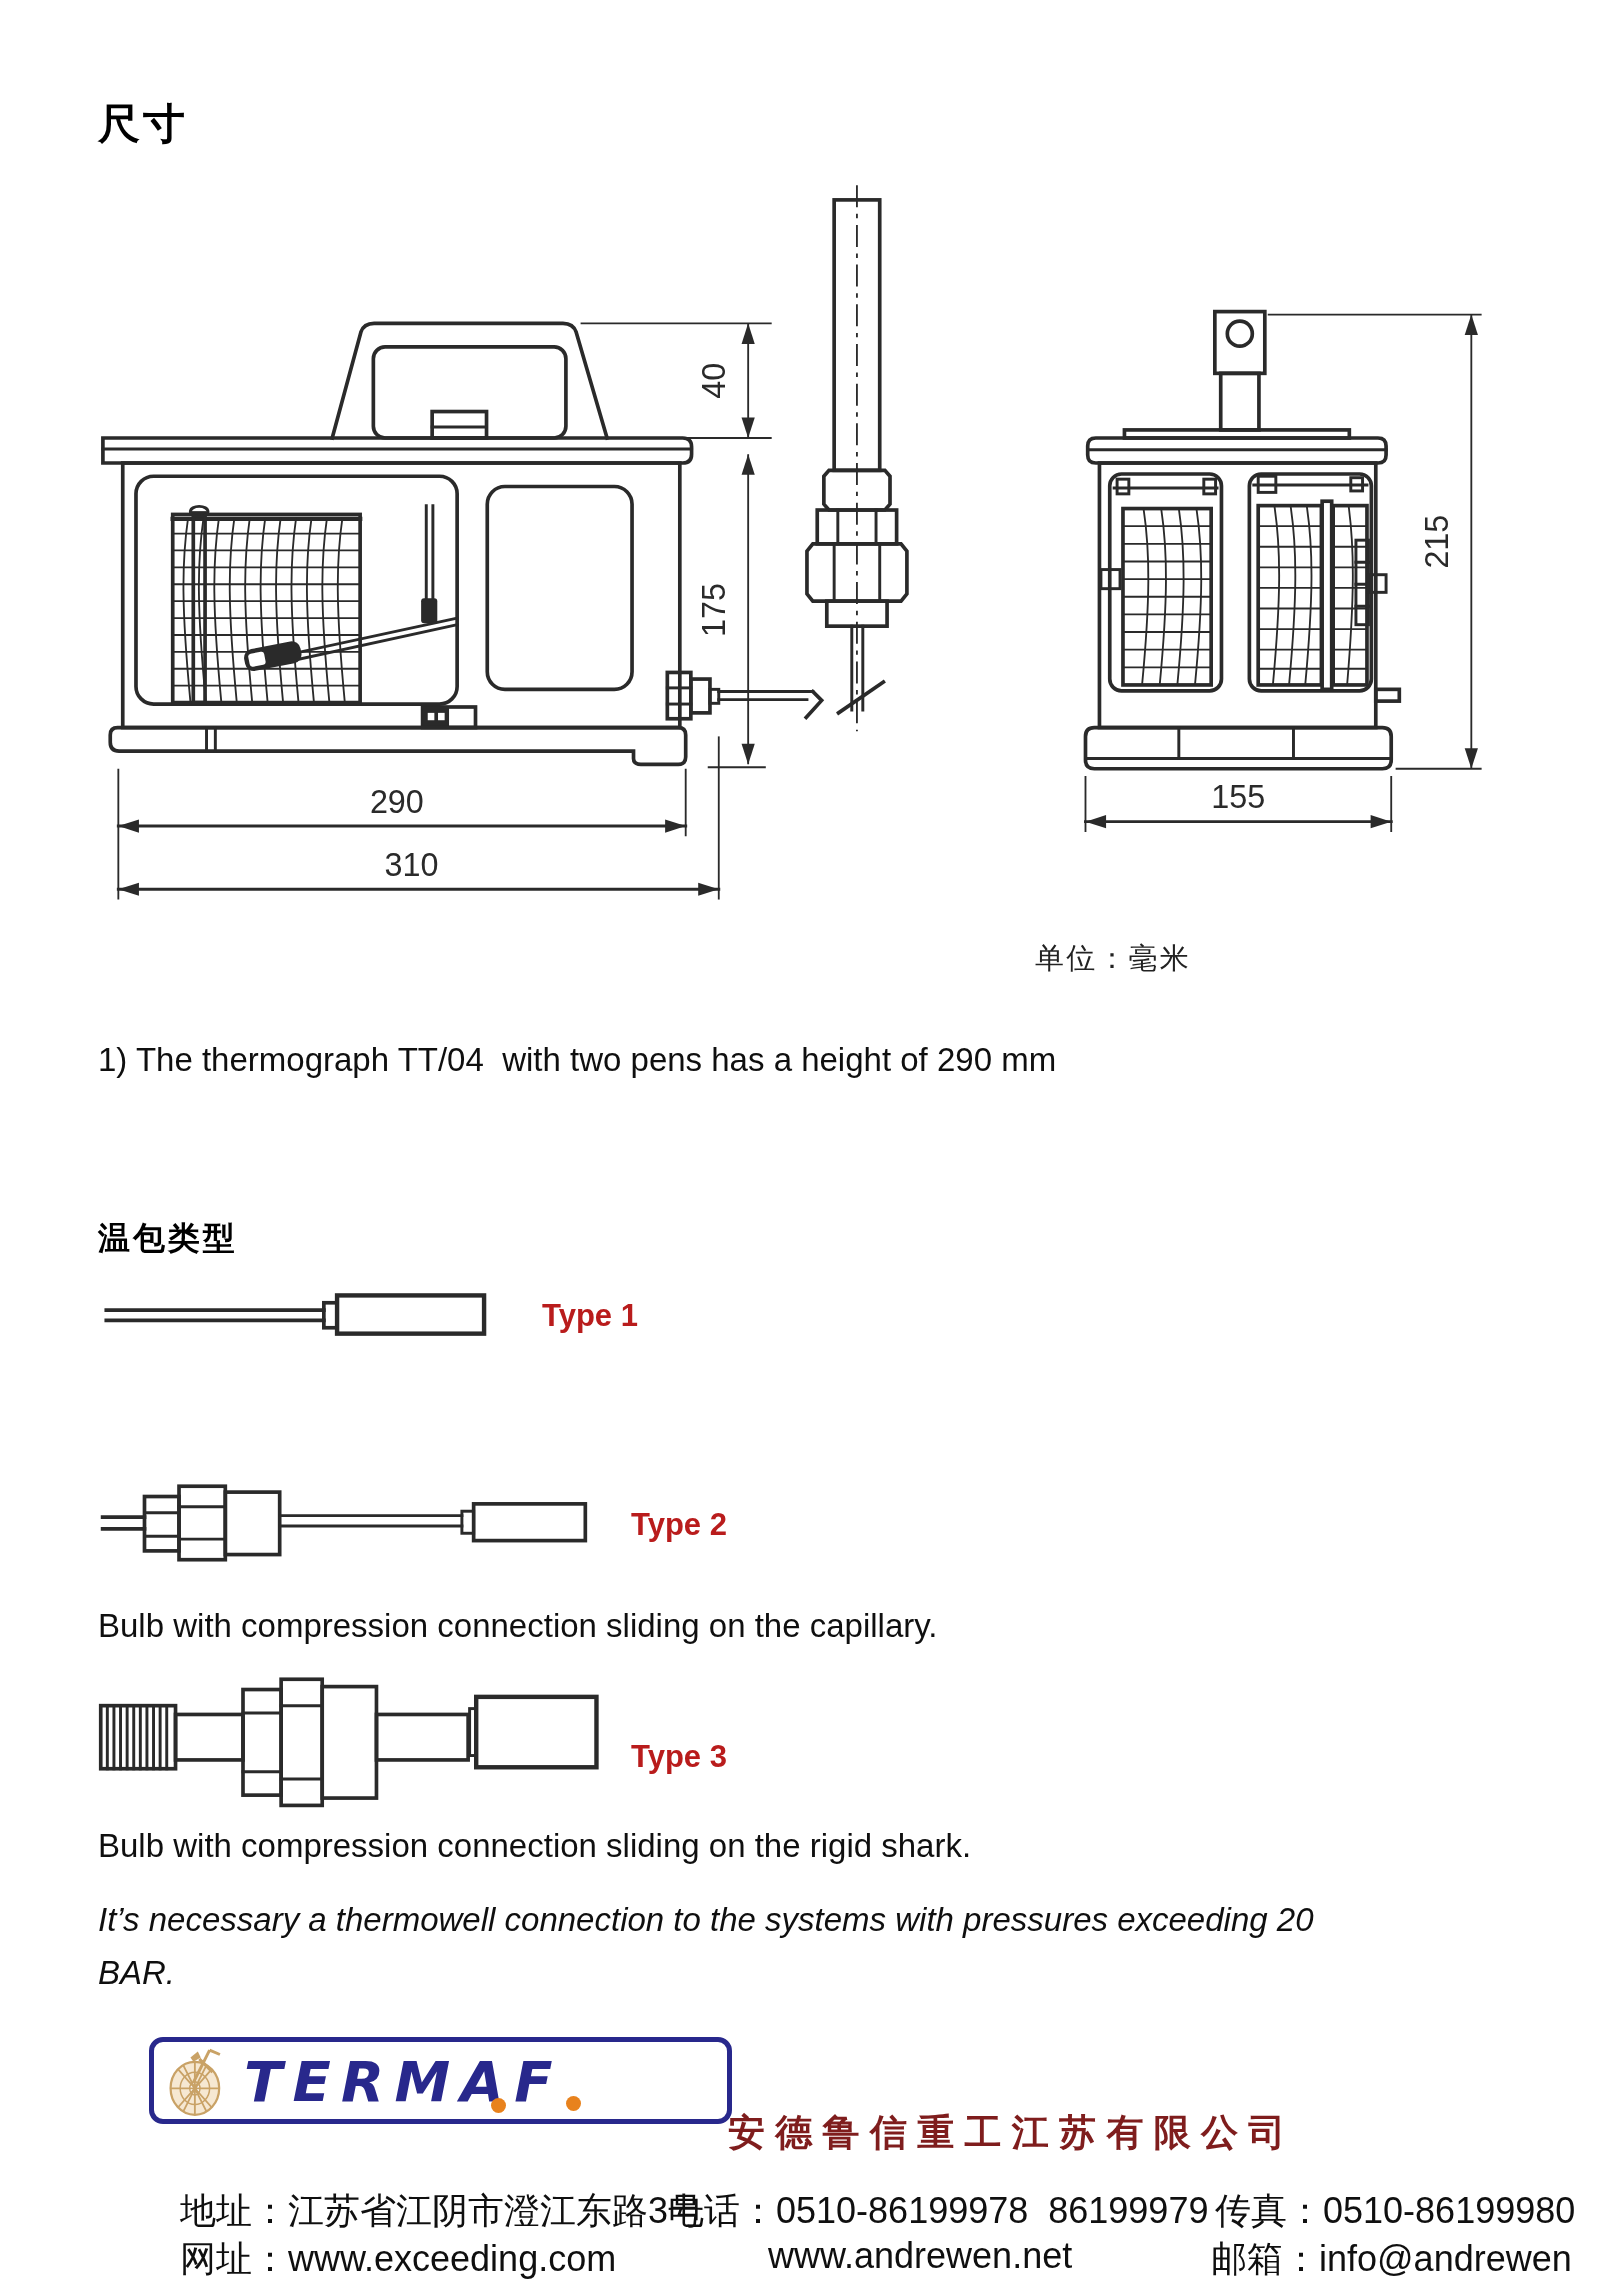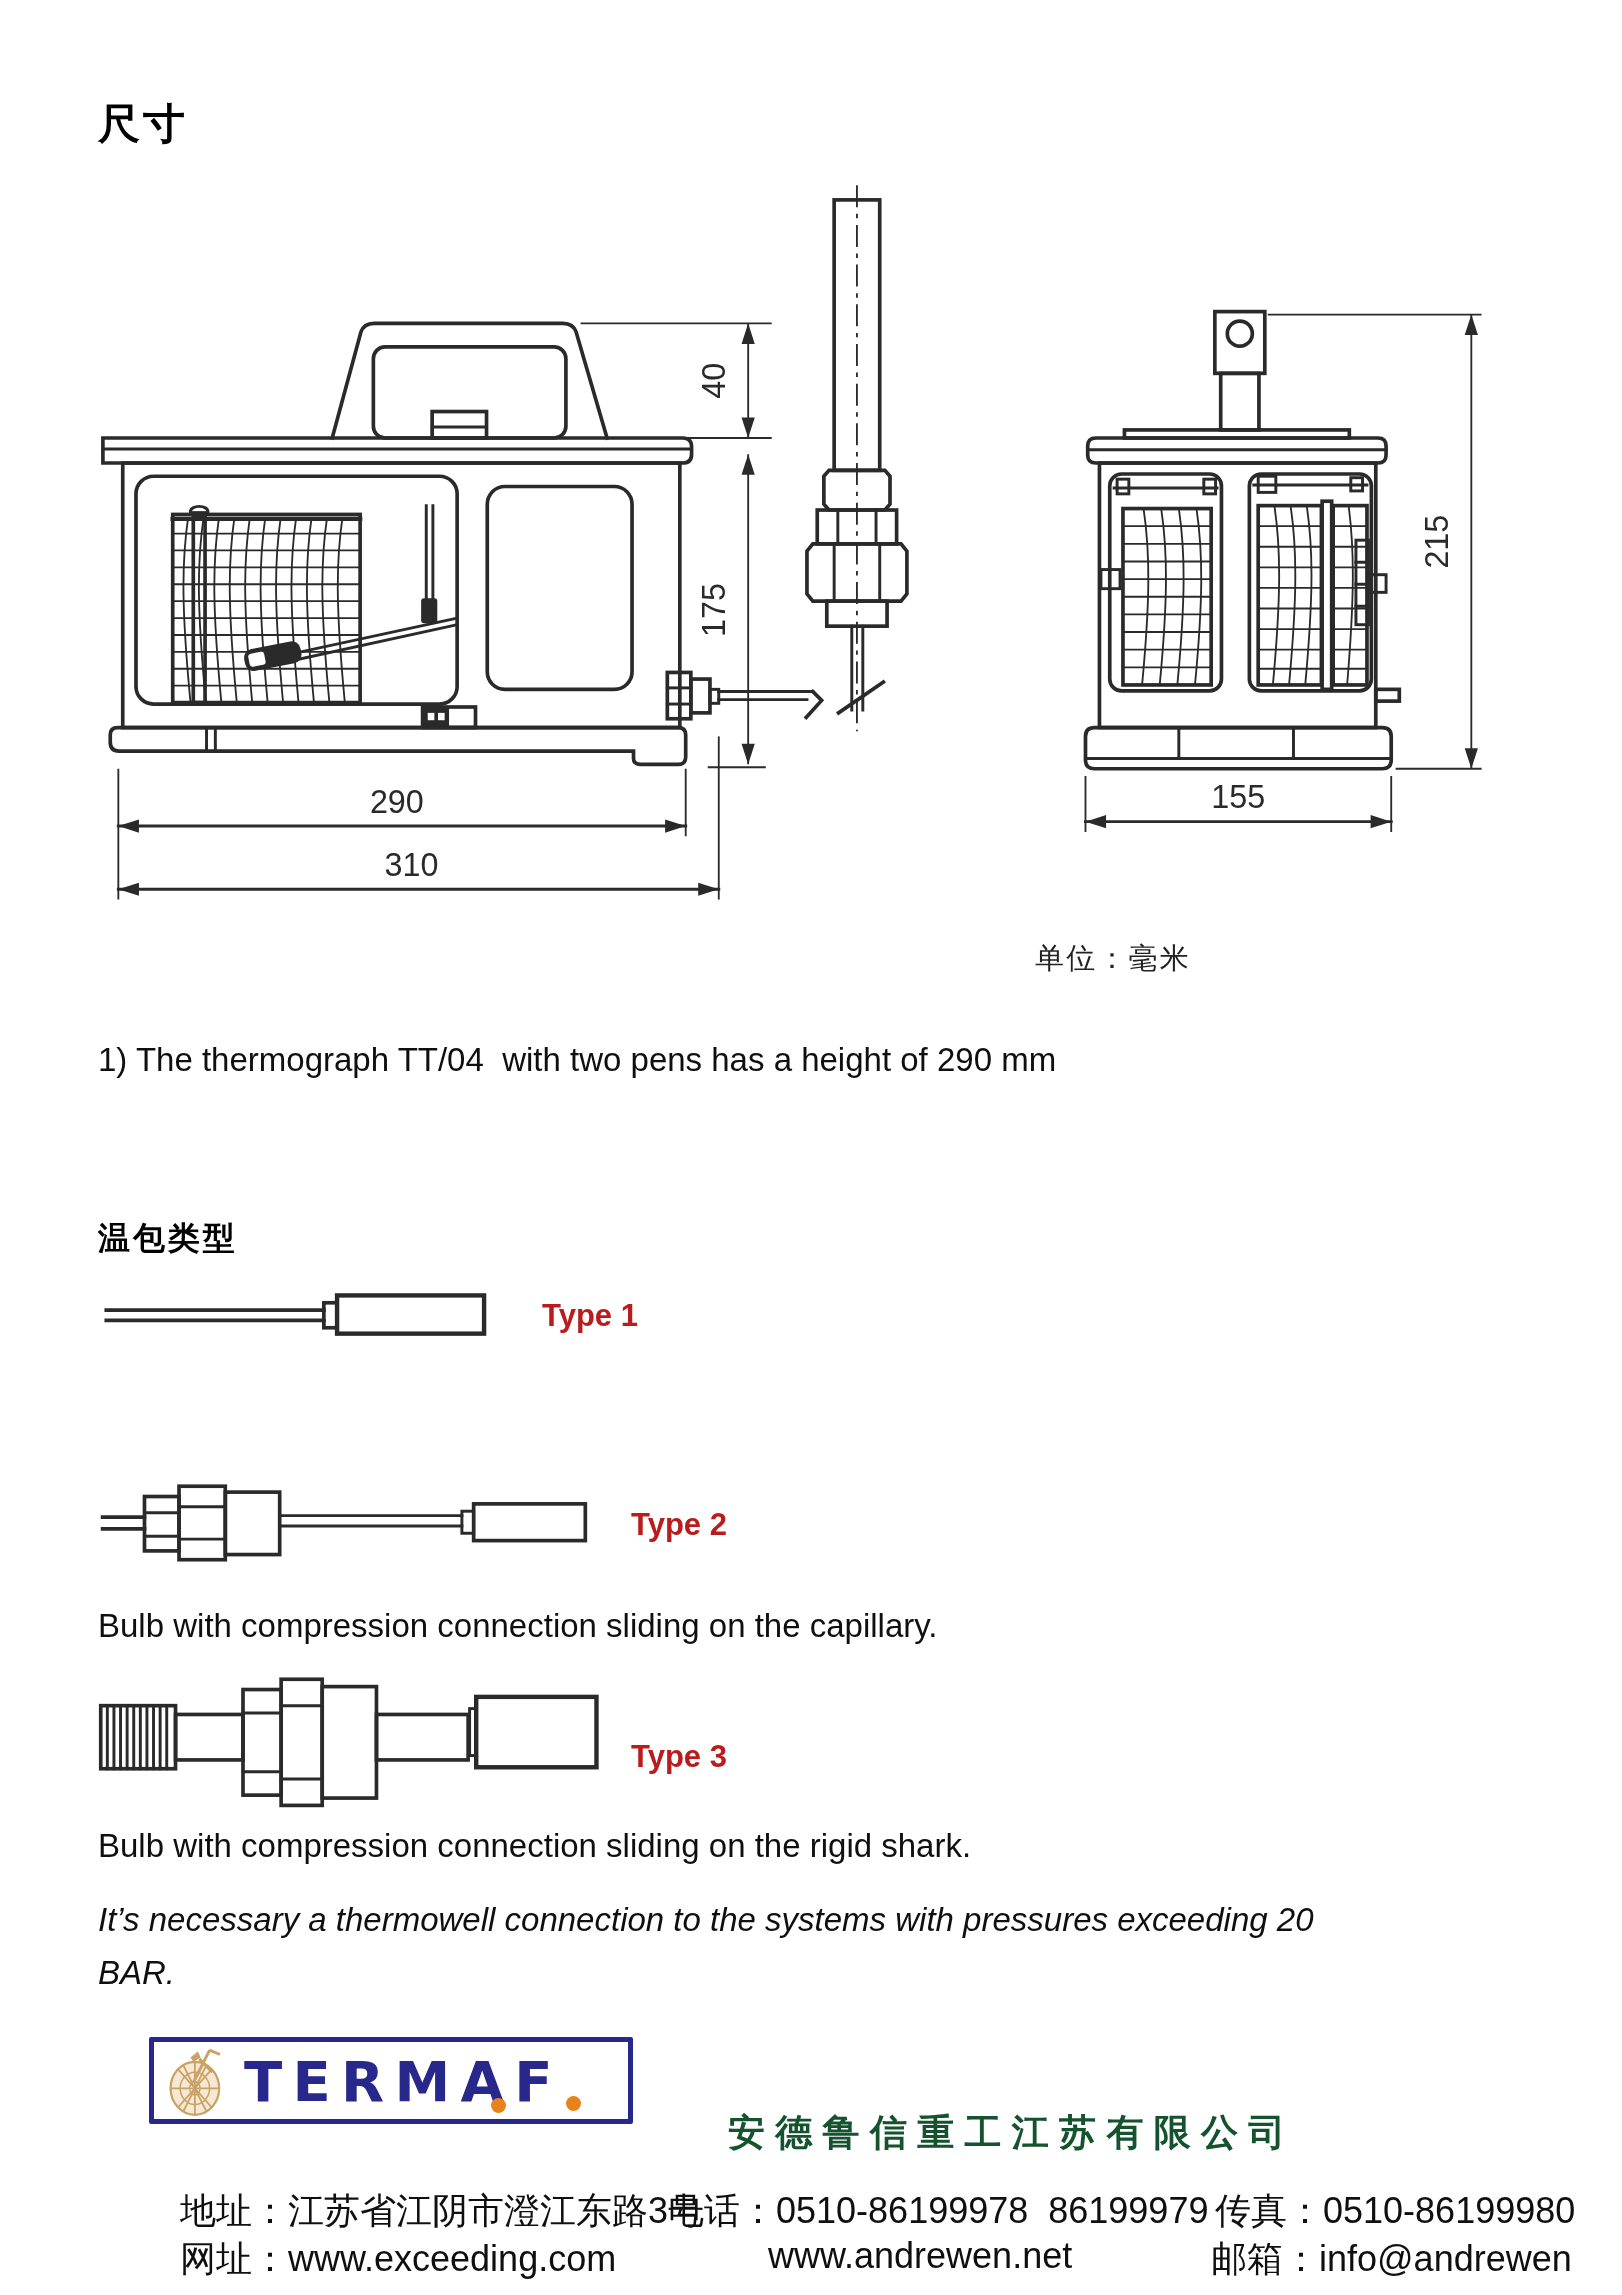--- a/index.html
+++ b/index.html
@@ -12,28 +12,28 @@
   .unit-note{font-size:29px;font-family:"DejaVu Serif","Liberation Serif",serif;color:#222;letter-spacing:2.2px;}
   .type-label{font-size:31px;font-weight:700;color:#b91c1c;}
   
   .st{stroke:#2a2a2a;fill:none;stroke-width:4;stroke-linecap:square;}
   .st5{stroke:#2a2a2a;fill:none;stroke-width:5;stroke-linecap:square;}
   .st6{stroke:#2a2a2a;fill:none;stroke-width:6;stroke-linecap:square;}
   .thin{stroke:#2a2a2a;fill:none;stroke-width:2.5;}
   .blk{fill:#2a2a2a;stroke:none;}
   .dimtext{font-size:44px;fill:#2a2a2a;font-family:"Liberation Sans",sans-serif;}
   
-  .logo-box{box-sizing:border-box;width:484px;height:87px;background:#fff;
-            border:5.9px solid #28288c;border-radius:2px;}
+  .logo-box{box-sizing:border-box;width:583px;height:87px;background:#fff;
+            border:5.9px solid #28288c;border-radius:14px;font-style:italic;}
   .logo-text{font-family:"DejaVu Sans",sans-serif;font-weight:700;font-size:56px;
              color:#28288c;letter-spacing:10.3px;line-height:74px;}
   .logo-dot{width:15.4px;height:15.4px;border-radius:50%;background:#e8821d;}
   .contact{font-size:36px;color:#0f0f0f;white-space:pre;}
   .contact .lbl{font-weight:400;}
-  .company{font-size:37px;font-weight:700;letter-spacing:10.3px;color:#14532d;font-family:Liberation Serif, serif;}
+  .company{font-size:37px;font-weight:700;letter-spacing:10.3px;color:#7f1d1d;font-family:Liberation Serif, serif;}
 </style>
 </head>
 <body>
 
 <div class="page">
 
   <div class="abs cn-heading" style="left:98px;top:96px;font-size:42px;">尺寸</div>
 
   <svg class="abs" style="left:0;top:0;" width="1622" height="926" viewBox="0 0 2207 1260">
 

